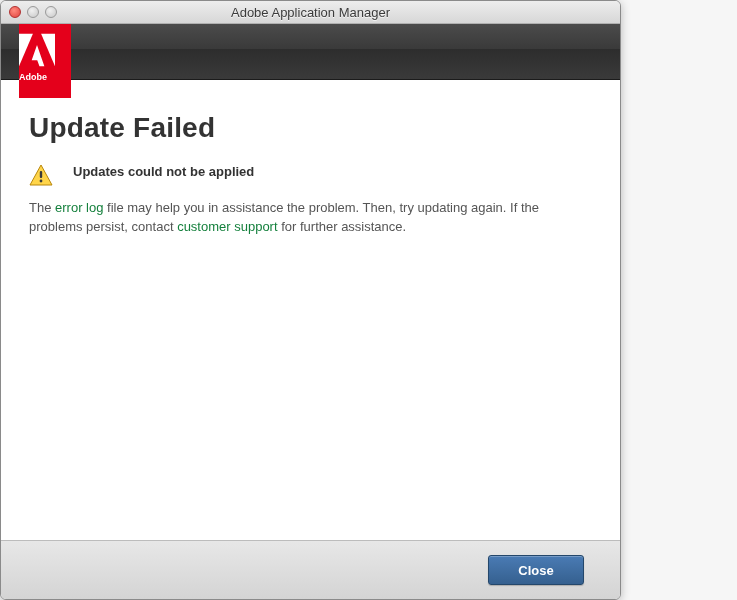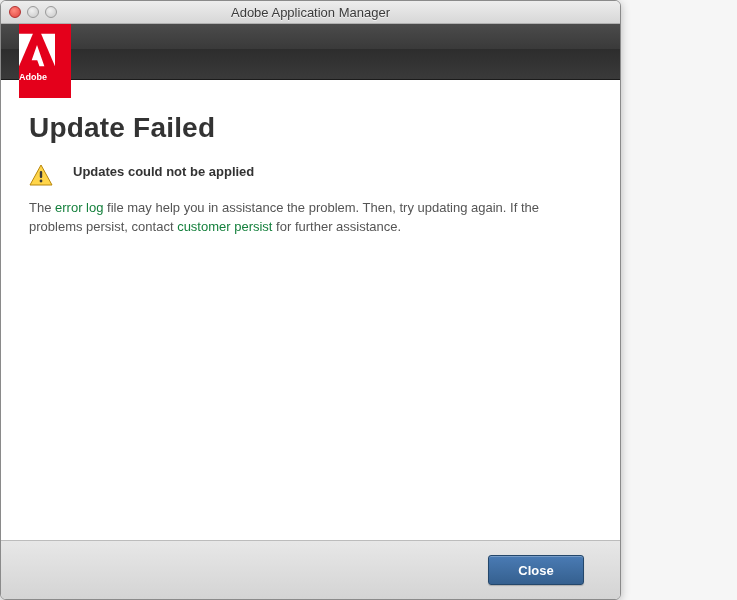--- a/index.html
+++ b/index.html
@@ -124,21 +124,21 @@
         <svg viewBox="0 0 24 22">
           <path d="M12 1 L23 21 L1 21 Z" fill="#ffd54a" stroke="#b8860b" stroke-width="1"></path>
           <rect x="10.8" y="7" width="2.4" height="7" rx="1" fill="#3b3b3b"></rect>
           <circle cx="12" cy="17" r="1.4" fill="#3b3b3b"></circle>
         </svg>
       </span>
       <span class="subheading">Updates could not be applied</span>
     </div>
 
     <p class="body-text">
-      <span>The </span><a href="#">error log</a><span> file may help you in assistance the problem. Then, try updating again. If the problems persist, contact </span><a href="#">customer persist</a><span> for further assistance.</span>
+      <span>The </span><a href="#">error log</a><span> file may help you in assistance the problem. Then, try updating again. If the problems persist, contact </span><a href="#">customer support</a><span> for further assistance.</span>
     </p>
   </div>
 
   <div class="footer">
     <button class="btn-primary">Close</button>
   </div>
 
 </div>
 
 </body></html>

